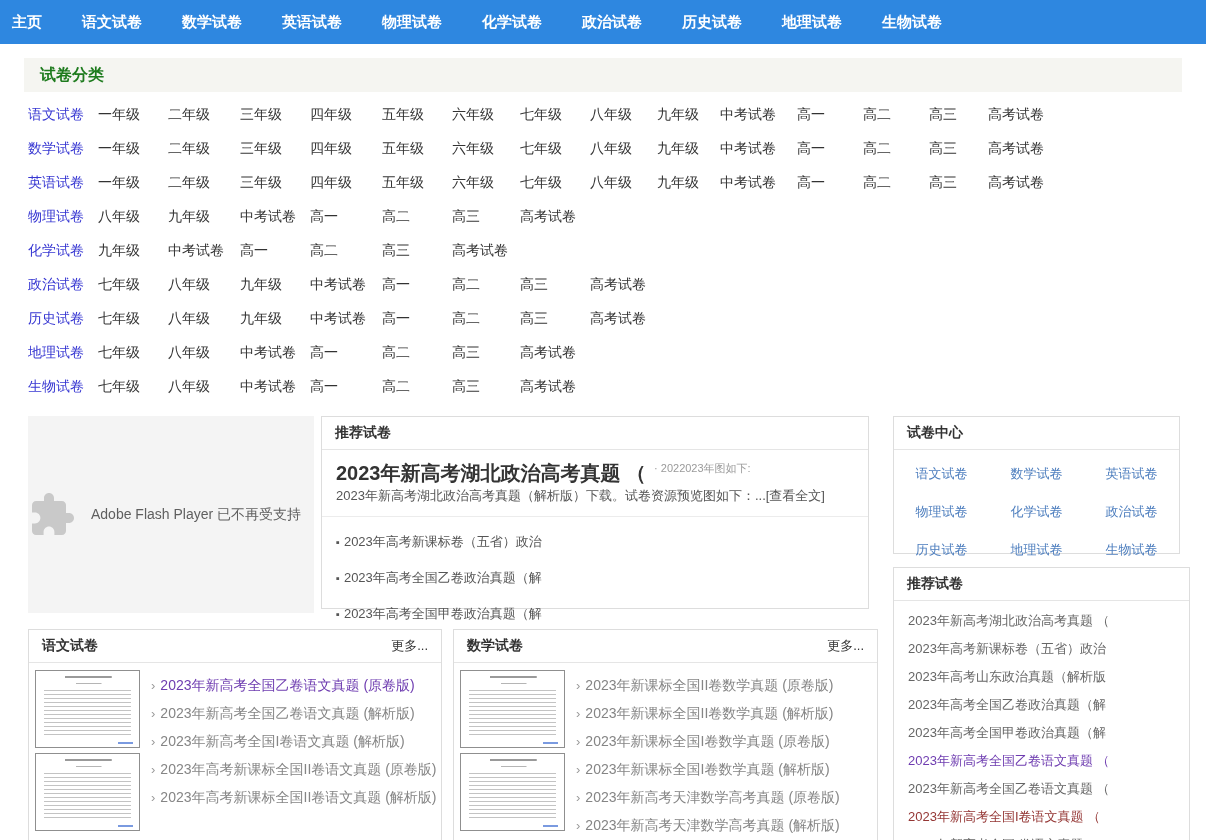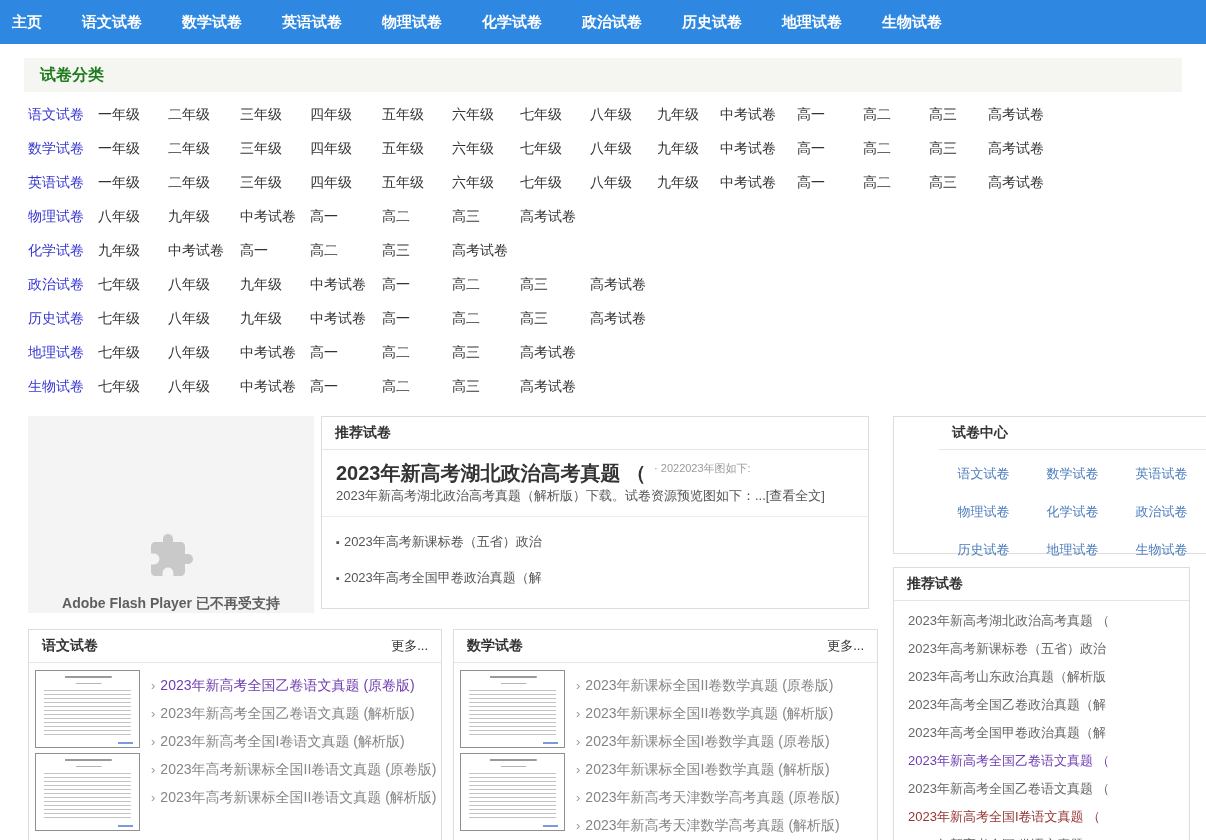--- a/index.html
+++ b/index.html
@@ -44,21 +44,21 @@
   .panel { border:1px solid var(--panel-border,#ddd); background:#fff; }
   .panel-header {
     padding:7px 13px; font-size:14px; font-weight:bold; color:#333;
     border-bottom:1px solid #e5e5e5; display:flex; justify-content:space-between; align-items:center;
   }
 
   
   .mid-row { display:flex; gap:7px; }
   .flash-box {
     width:286px; height:197px; background:var(--flash-bg,#f4f4f4);
-    display:flex; flex-direction:column; align-items:center; justify-content:flex-end; gap:15px;font-weight:bold;
+    display:flex; flex-direction:row; align-items:center; justify-content:flex-start; gap:15px;
   }
   .flash-box svg { width:48px; height:48px; fill:#c9c9c9; }
   .flash-msg { font-size:14px; color:#5f5f5f; }
 
   .recommend-main { width:548px; height:193px; }
   .feature { padding:10px 14px 11px; border-bottom:1px solid #ececec; }
   .feature-title { font-size:20px; font-weight:bold; color:#333; display:inline; }
   .ghost-text { font-size:11px; color:#9a9a9a; vertical-align:8px; margin-left:8px; }
   .feature-desc { font-size:13px; color:#555; white-space:nowrap; overflow:hidden; }
   .rec-links { display:grid; grid-template-columns:1fr; padding:7px 14px 0; }
@@ -88,21 +88,21 @@
   .paper-item {
     display:block; height:28px; line-height:28px; font-size:14px;
     color:var(--item-gray,#858585); white-space:nowrap; overflow:hidden;
   }
   .paper-item .arrow { color:#999; margin-right:5px; font-size:13px; }
   .state-visited-purple { color:var(--visited-purple,#6e3cb0) !important; }
   .state-visited-red { color:var(--visited-red,#943634) !important; }
   .state-normal {}
 
   
-  .paper-center { width:314px; height:138px;padding-left:45px; }
+  .paper-center { width:287px; height:138px; }
   .pc-grid { display:grid; grid-template-columns:1fr 1fr 1fr; padding:5px 0; }
   .pc-link { text-align:center; padding:10px 0; font-size:13px; color:var(--center-link-blue,#4d7ebe); }
   .recommend-side { width:297px; margin-top:13px; min-height:285px; }
   .side-list { padding:6px 0; }
   .side-item {
     display:block; padding:0 14px; height:28px; line-height:28px; font-size:13px;
     color:var(--side-item-gray,#666); white-space:nowrap; overflow:hidden;
   }
 </style>
 </head>
@@ -300,20 +300,21 @@
           </div>
           <div class="feature">
             <a class="feature-title">2023年新高考湖北政治高考真题 （</a><span class="ghost-text">· 2022023年图如下:</span>
             <div class="feature-desc">2023年新高考湖北政治高考真题（解析版）下载。试卷资源预览图如下：...[查看全文]</div>
           </div>
           <div class="rec-links">
 
               <a class="rec-link"><span class="bullet">▪</span><span class="rec-link-text">2023年高考新课标卷（五省）政治</span></a>
 
 
+              <a class="rec-link"><span class="bullet">▪</span><span class="rec-link-text">2023年高考全国乙卷政治真题（解</span></a>
 
               <a class="rec-link"><span class="bullet">▪</span><span class="rec-link-text">2023年高考全国甲卷政治真题（解</span></a>
 
           </div>
         </div>
       </div>
 
       <div class="bottom-row">
 
         <div class="panel list-panel">

